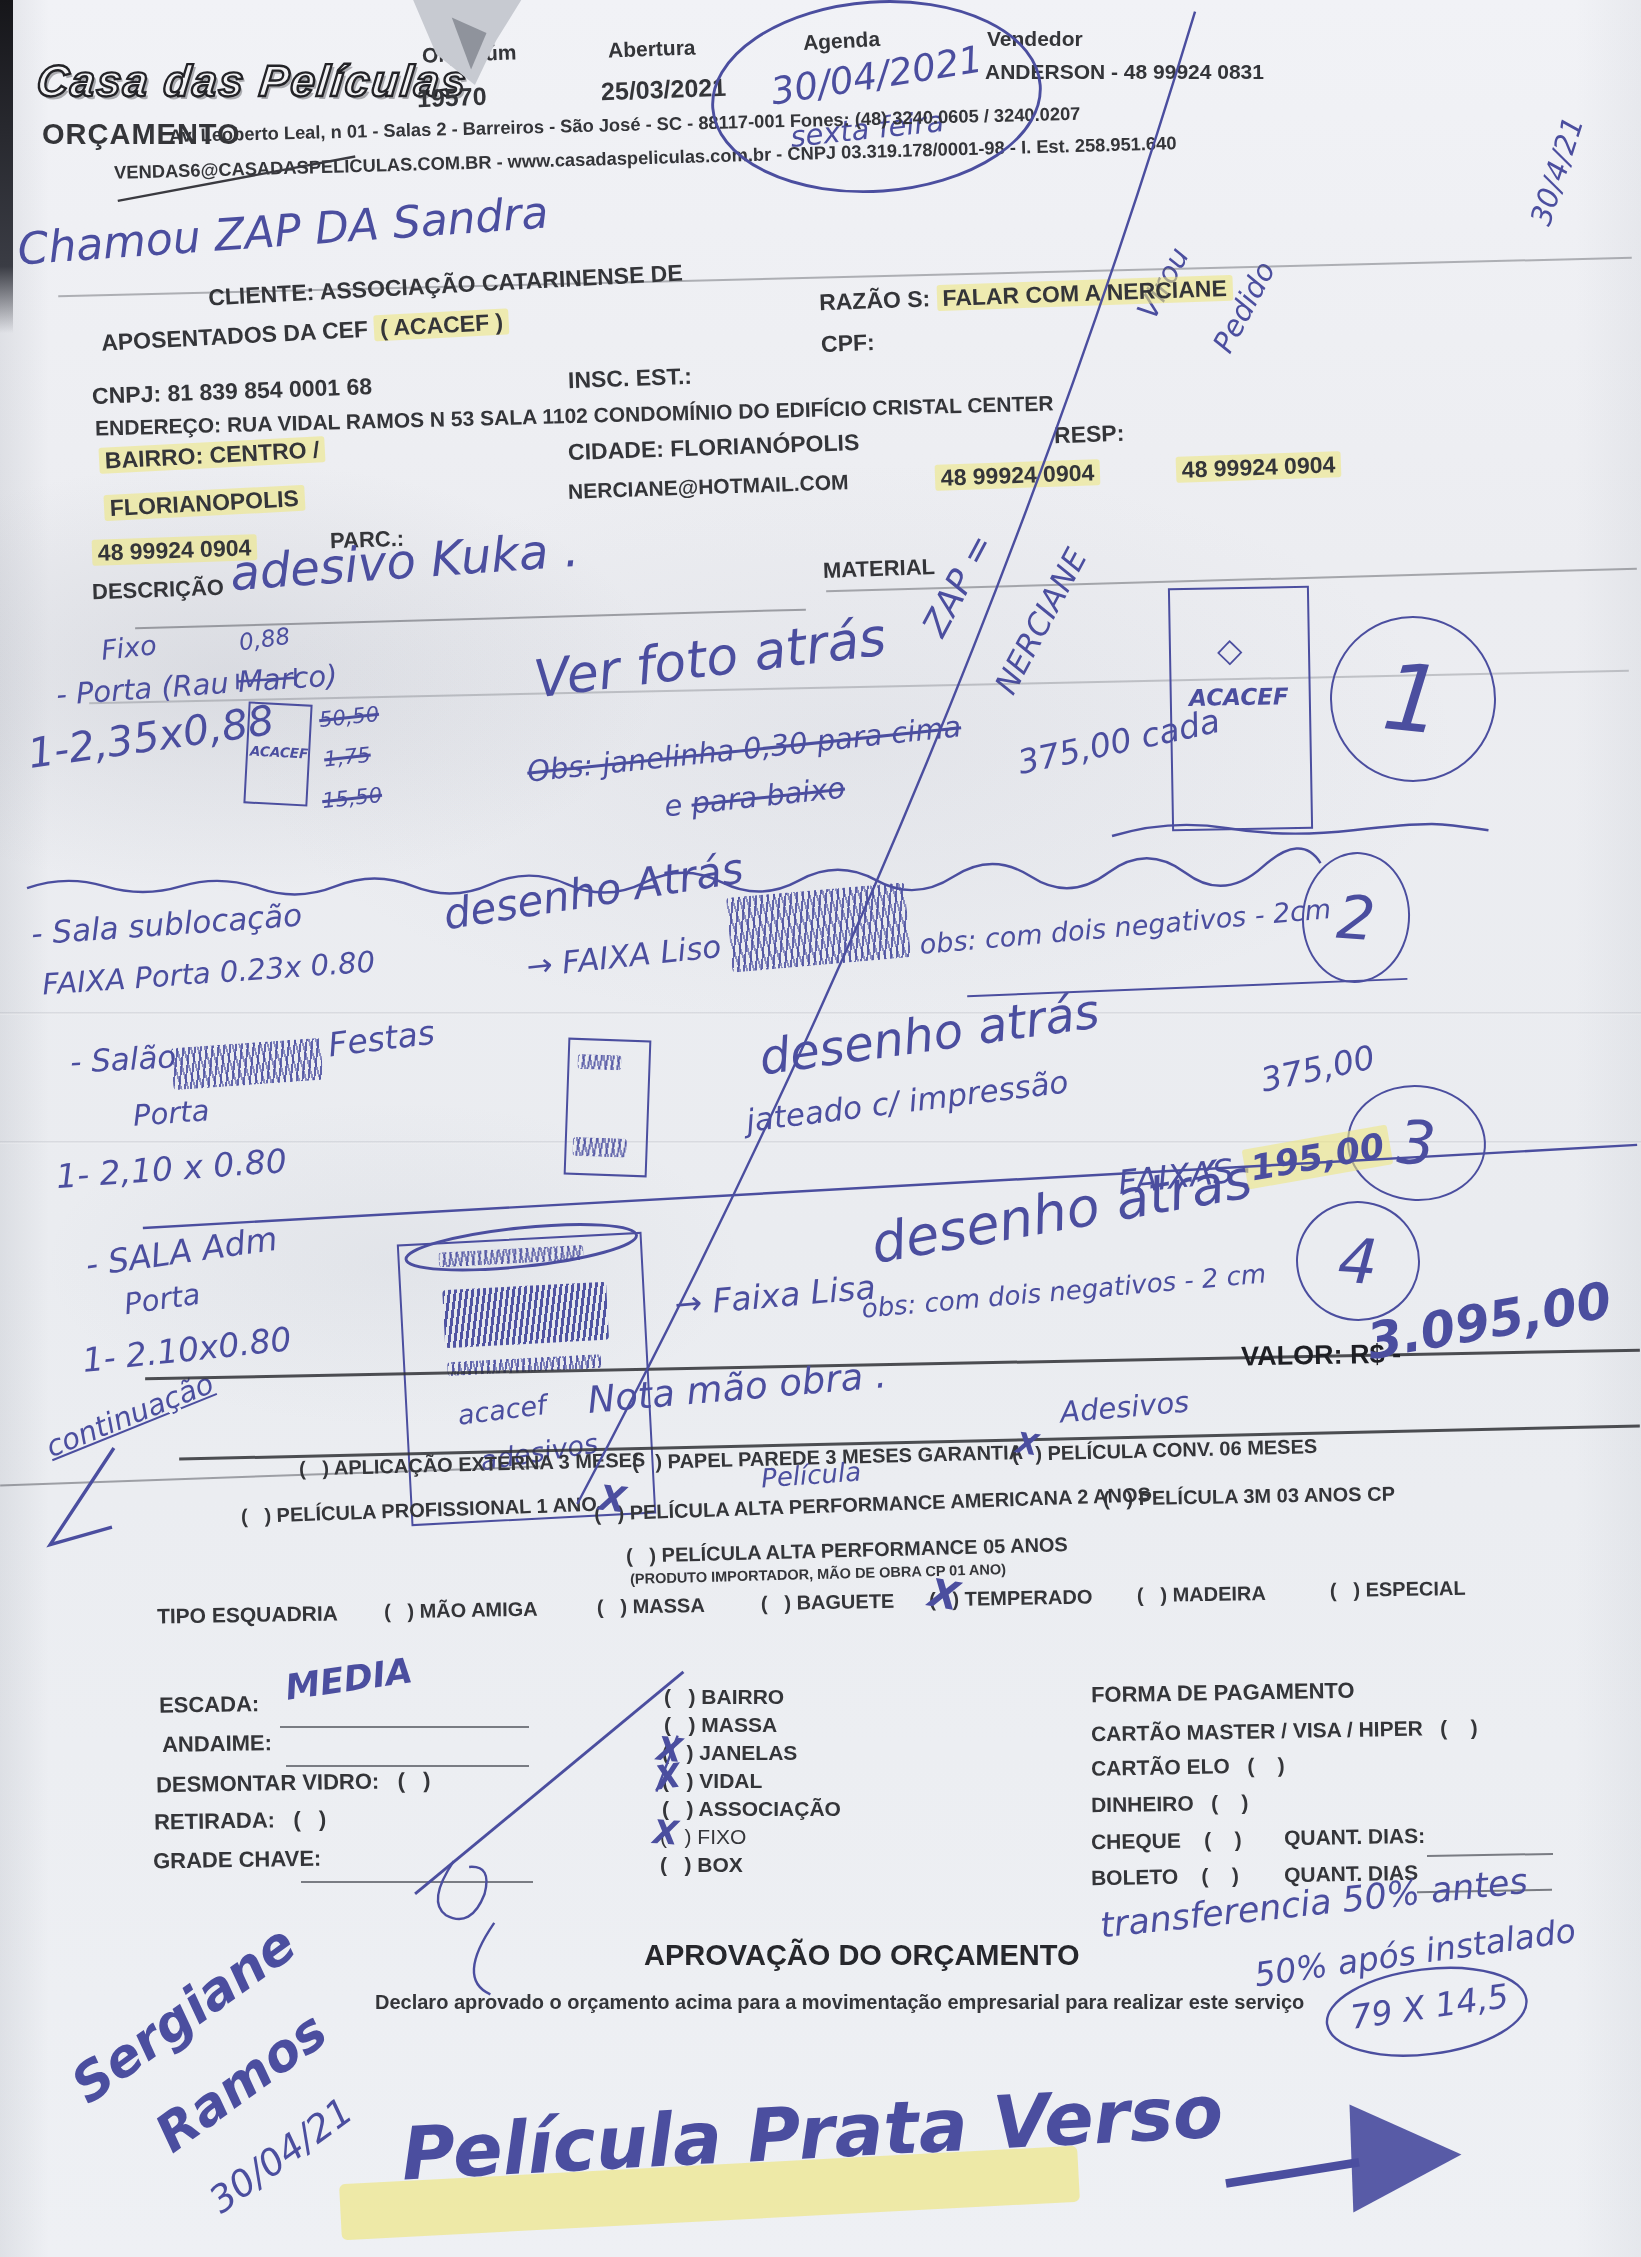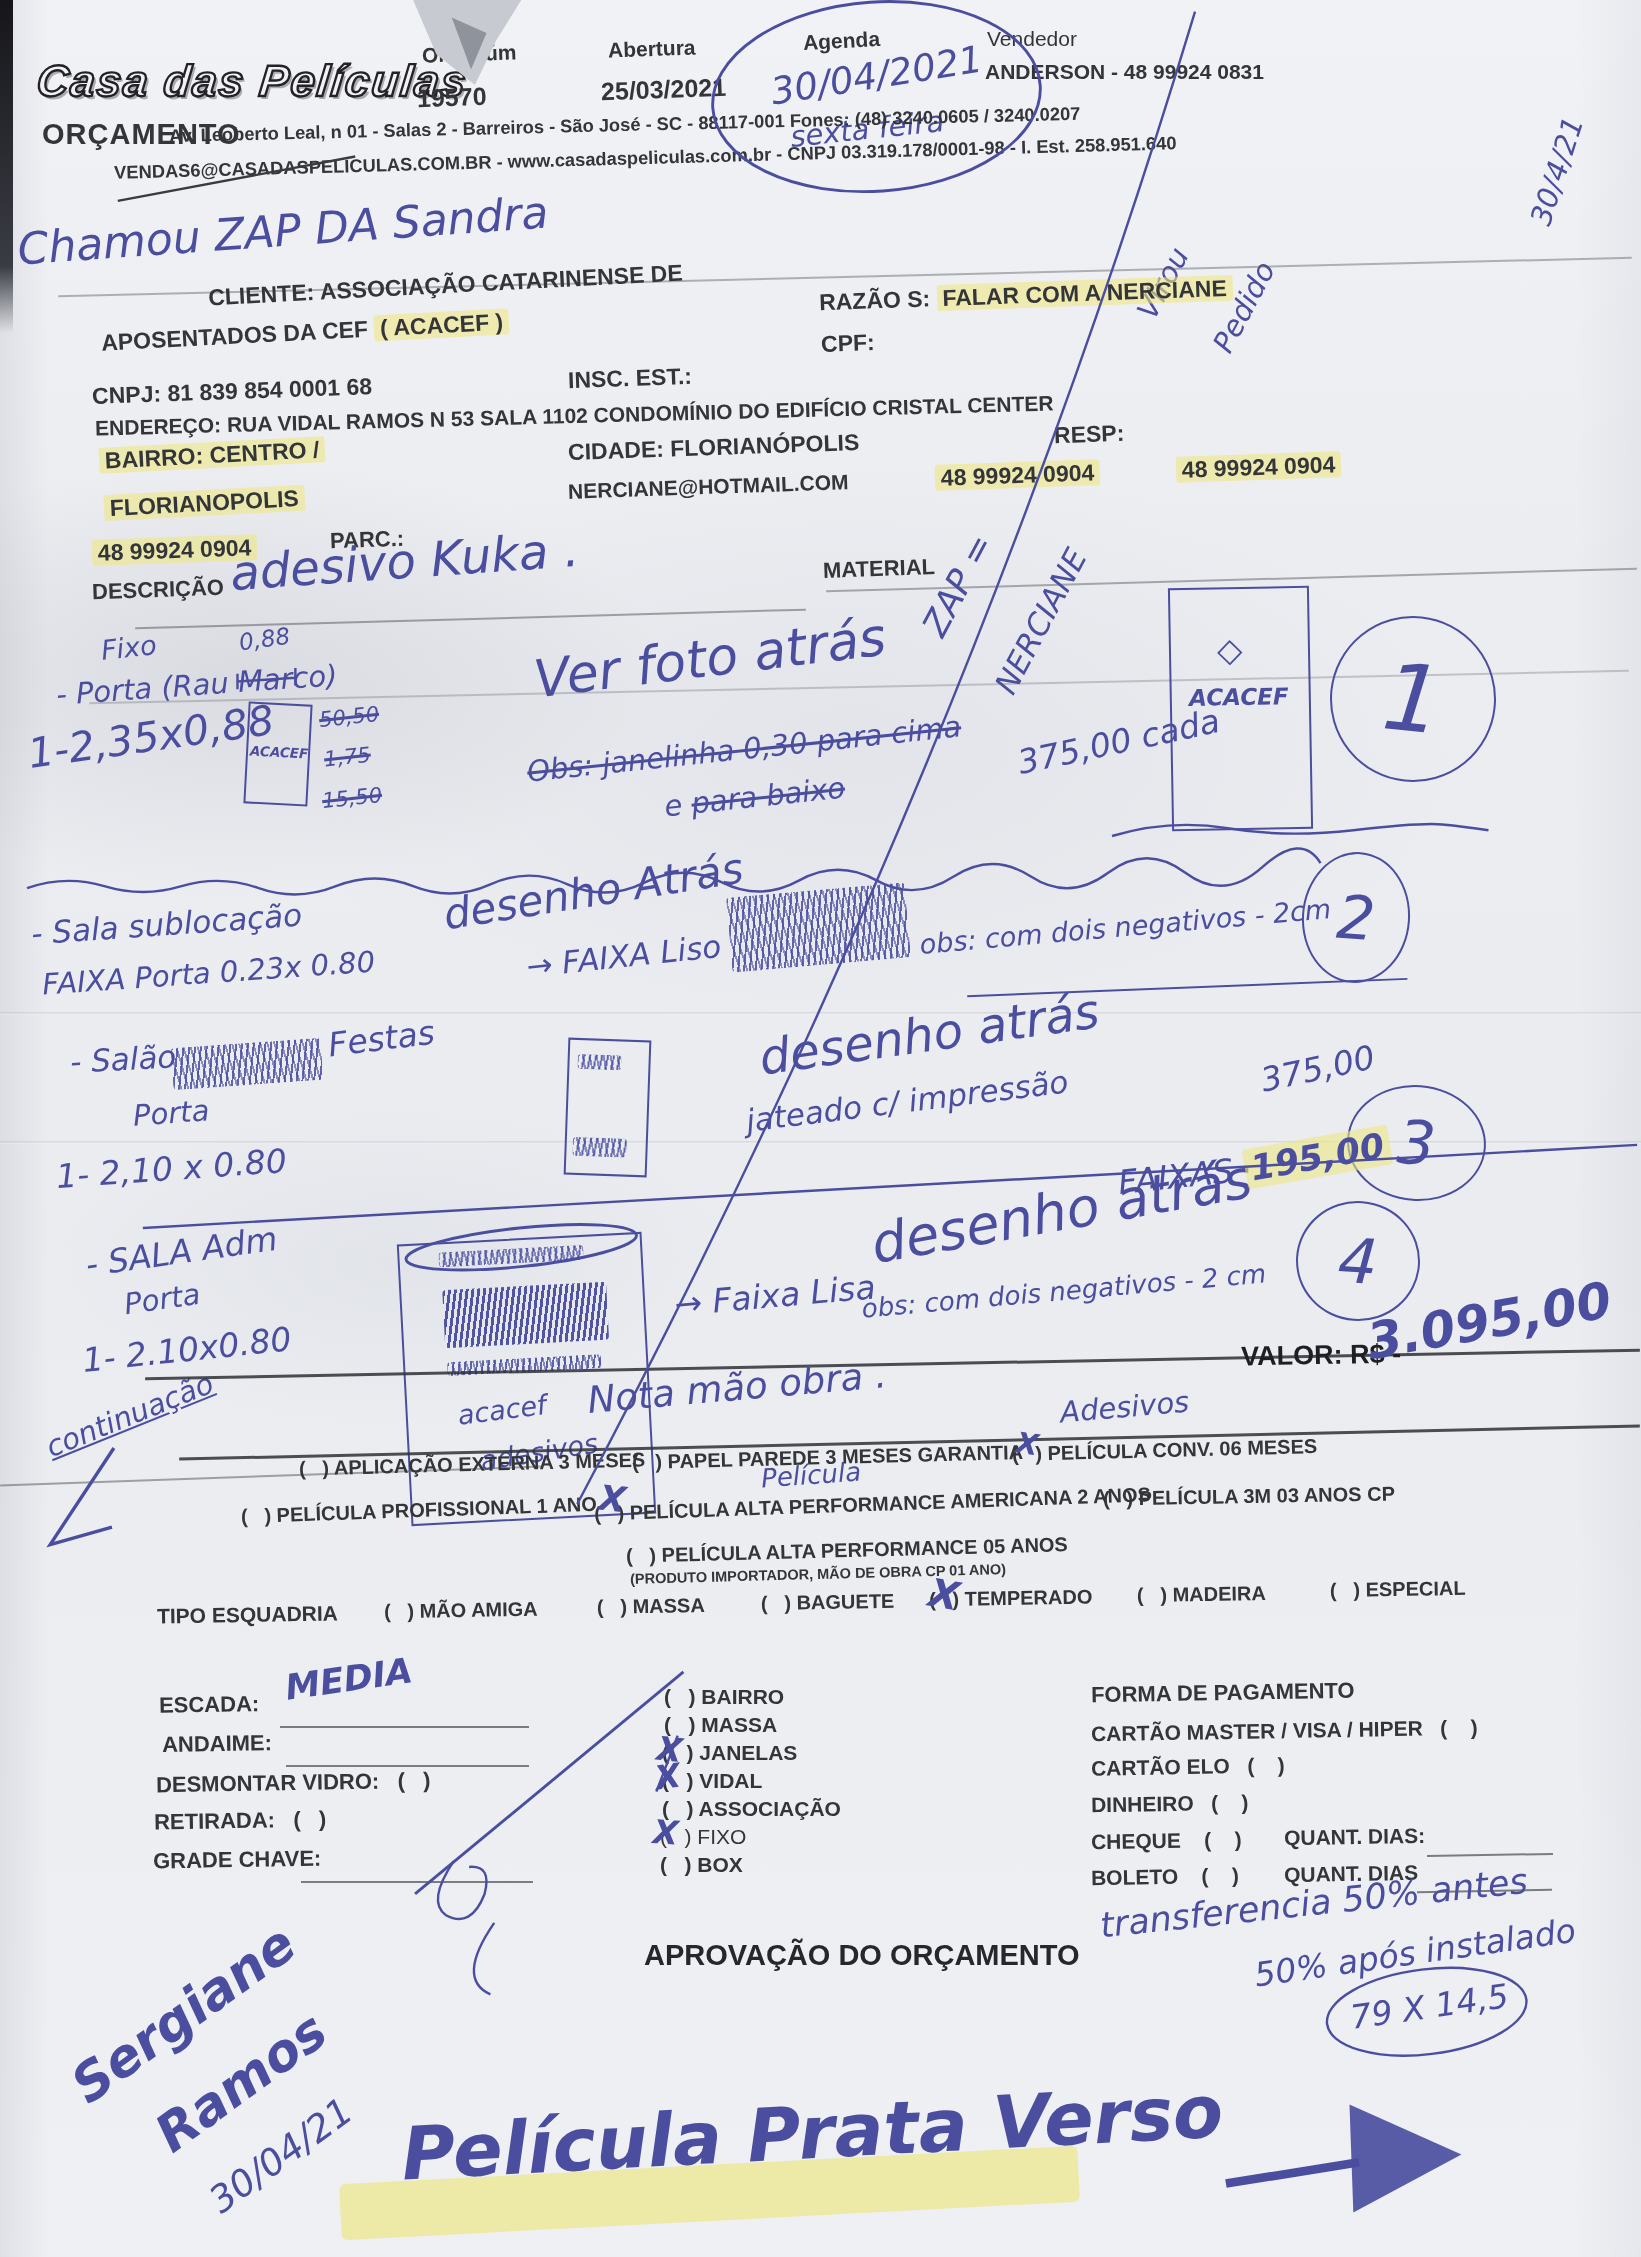--- a/index.html
+++ b/index.html
@@ -45,21 +45,21 @@
   <div class="p" style="left:422px;top:42px;font-size:21px;font-weight:600;transform:rotate(-2deg)">Orç. Núm</div>
   <div class="p" style="left:417px;top:83px;font-size:25px;transform:rotate(-2deg)">19570</div>
 
   <div class="p" style="left:608px;top:37px;font-size:21px;font-weight:600;transform:rotate(-2deg)">Abertura</div>
   <div class="p" style="left:601px;top:75px;font-size:25px;transform:rotate(-2deg)">25/03/2021</div>
 
   <div class="p" style="left:803px;top:29px;font-size:21px;font-weight:600;transform:rotate(-3deg)">Agenda</div>
   <div class="hand" style="left:770px;top:54px;font-size:37px;transform:rotate(-9deg)">30/04/2021</div>
   <div class="hand" style="left:790px;top:112px;font-size:29px;transform:rotate(-6deg)">sexta feira</div>
 
-  <div class="p" style="left:987px;top:27px;font-size:21px;font-weight:400">Vendedor</div>
+  <div class="p" style="left:987px;top:27px;font-size:21px;font-weight:700">Vendedor</div>
   <div class="p" style="left:985px;top:60px;font-size:21px">ANDERSON - 48 99924 0831</div>
 
   <div class="p pr" style="left:169px;top:114px;font-size:18.3px;transform:rotate(-1.4deg);font-weight:600">Av. Leoberto Leal, n 01 - Salas 2 - Barreiros - São José - SC - 88117-001 Fones: (48) 3240.0605 / 3240.0207</div>
   <div class="p pr" style="left:114px;top:147px;font-size:18.3px;transform:rotate(-1.6deg);font-weight:600">VENDAS6@CASADASPELICULAS.COM.BR - www.casadaspeliculas.com.br - CNPJ 03.319.178/0001-98 - I. Est. 258.951.640</div>
 
   <div class="hand" style="left:1501px;top:154px;font-size:29px;transform:rotate(-72deg)">30/4/21</div>
   <div class="hand" style="left:1125px;top:266px;font-size:29px;transform:rotate(-62deg)">Virou</div>
   <div class="hand" style="left:1195px;top:290px;font-size:29px;transform:rotate(-62deg)">Pedido</div>
 
   <div class="hand" style="left:17.4px;top:205px;font-size:44px;transform:rotate(-4deg)">Chamou ZAP DA Sandra</div>
@@ -218,20 +218,21 @@
   <div class="p" style="left:1091px;top:1829px;font-size:21px;font-weight:600;transform:rotate(-1deg)">CHEQUE    (    )</div>
   <div class="p" style="left:1284px;top:1825px;font-size:21px;font-weight:600;transform:rotate(-1deg)">QUANT. DIAS:</div>
   <div class="rule" style="left:1427px;top:1854px;width:126px;opacity:.8;transform:rotate(-1deg)"></div>
   <div class="p" style="left:1091px;top:1865px;font-size:21px;font-weight:600;transform:rotate(-1deg)">BOLETO    (    )</div>
   <div class="p" style="left:1284px;top:1862px;font-size:21px;font-weight:600;transform:rotate(-1deg)">QUANT. DIAS</div>
   <div class="rule" style="left:1417px;top:1890px;width:135px;opacity:.8;transform:rotate(-1deg)"></div>
   <div class="hand" style="left:1099px;top:1883px;font-size:35px;transform:rotate(-6deg)">transferencia 50% antes</div>
   <div class="hand" style="left:1253px;top:1933px;font-size:33px;transform:rotate(-8deg)">50% após instalado</div>
 
   <div class="p" style="left:644px;top:1939px;font-size:29px;color:#26272c">APROVAÇÃO DO ORÇAMENTO</div>
+  <div class="p pr" style="left:375px;top:1991px;font-size:20px;font-weight:600">Declaro aprovado o orçamento acima para a movimentação empresarial para realizar este serviço</div>
   <div class="hand" style="left:1350px;top:1987px;font-size:33px;transform:rotate(-8deg)">79 X 14,5</div>
   <div class="hand" style="left:53px;top:1984px;font-size:52px;transform:rotate(-36deg);font-weight:700">Sergiane</div>
   <div class="hand" style="left:143px;top:2052px;font-size:52px;transform:rotate(-36deg);font-weight:700">Ramos</div>
   <div class="hand" style="left:198px;top:2134px;font-size:37px;transform:rotate(-36deg)">30/04/21</div>
 
   <div style="position:absolute;left:340px;top:2165px;width:739px;height:56px;background:rgba(238,229,120,.62);transform:rotate(-3deg);border-radius:5.8px"></div>
   <div class="hand" style="left:401px;top:2090px;font-size:73px;transform:rotate(-3deg);font-weight:700">Película Prata Verso</div>
 
   <svg class="overlay" width="1641" height="2257" viewBox="0 0 1700 2338">
     <path d="M1238,12 Q1000,800 598,1558" stroke="#4b4e9f" stroke-width="2.5" fill="none"></path>

